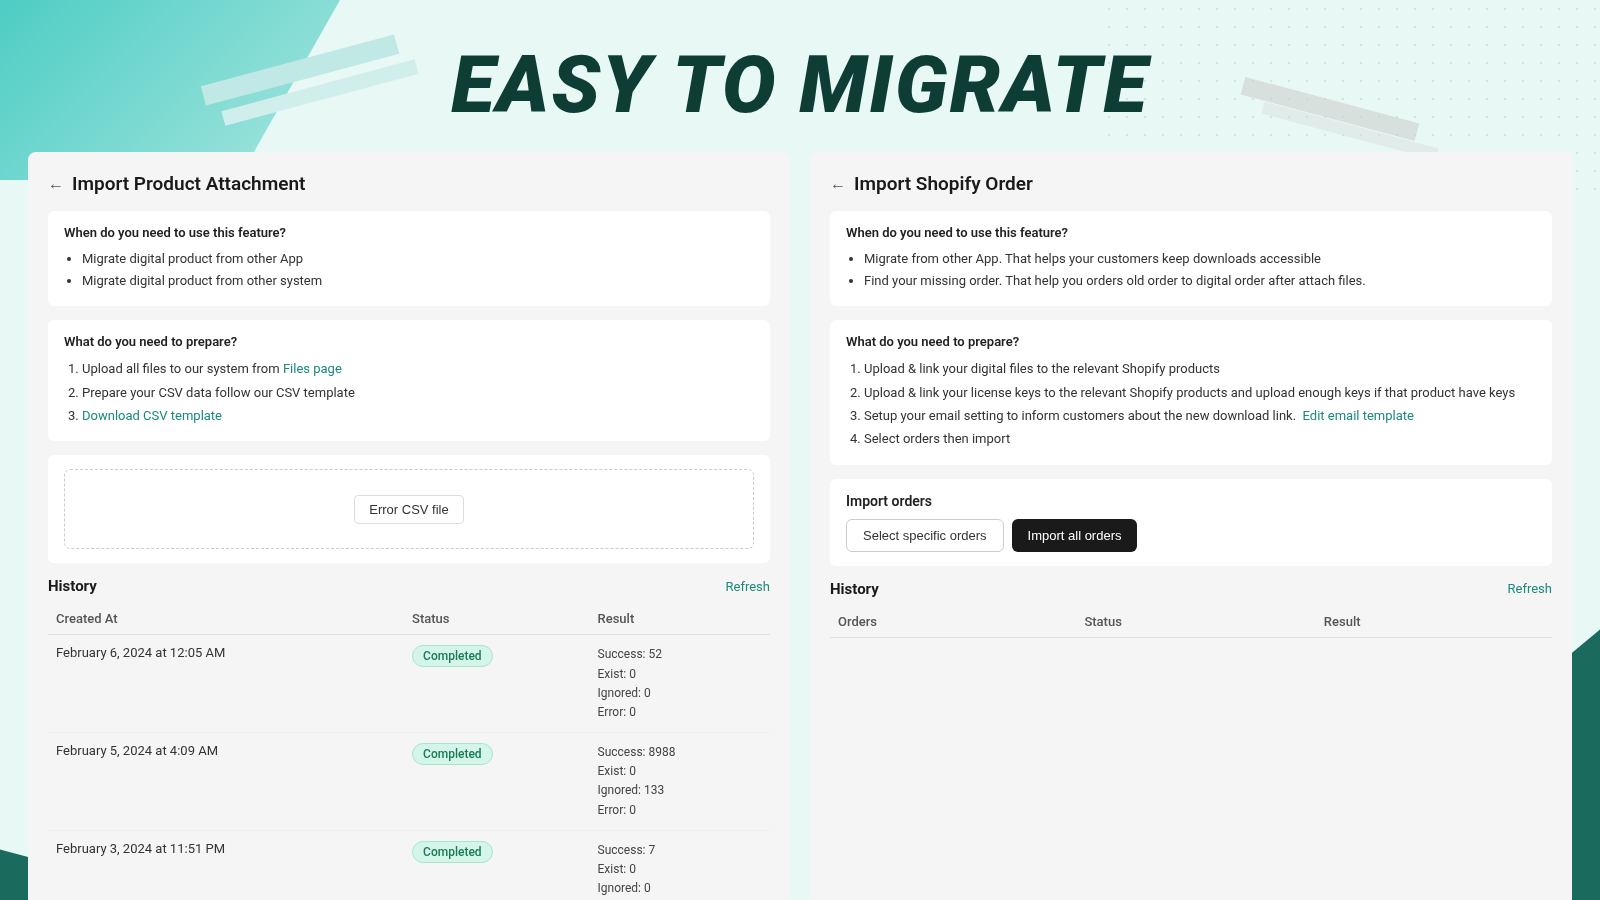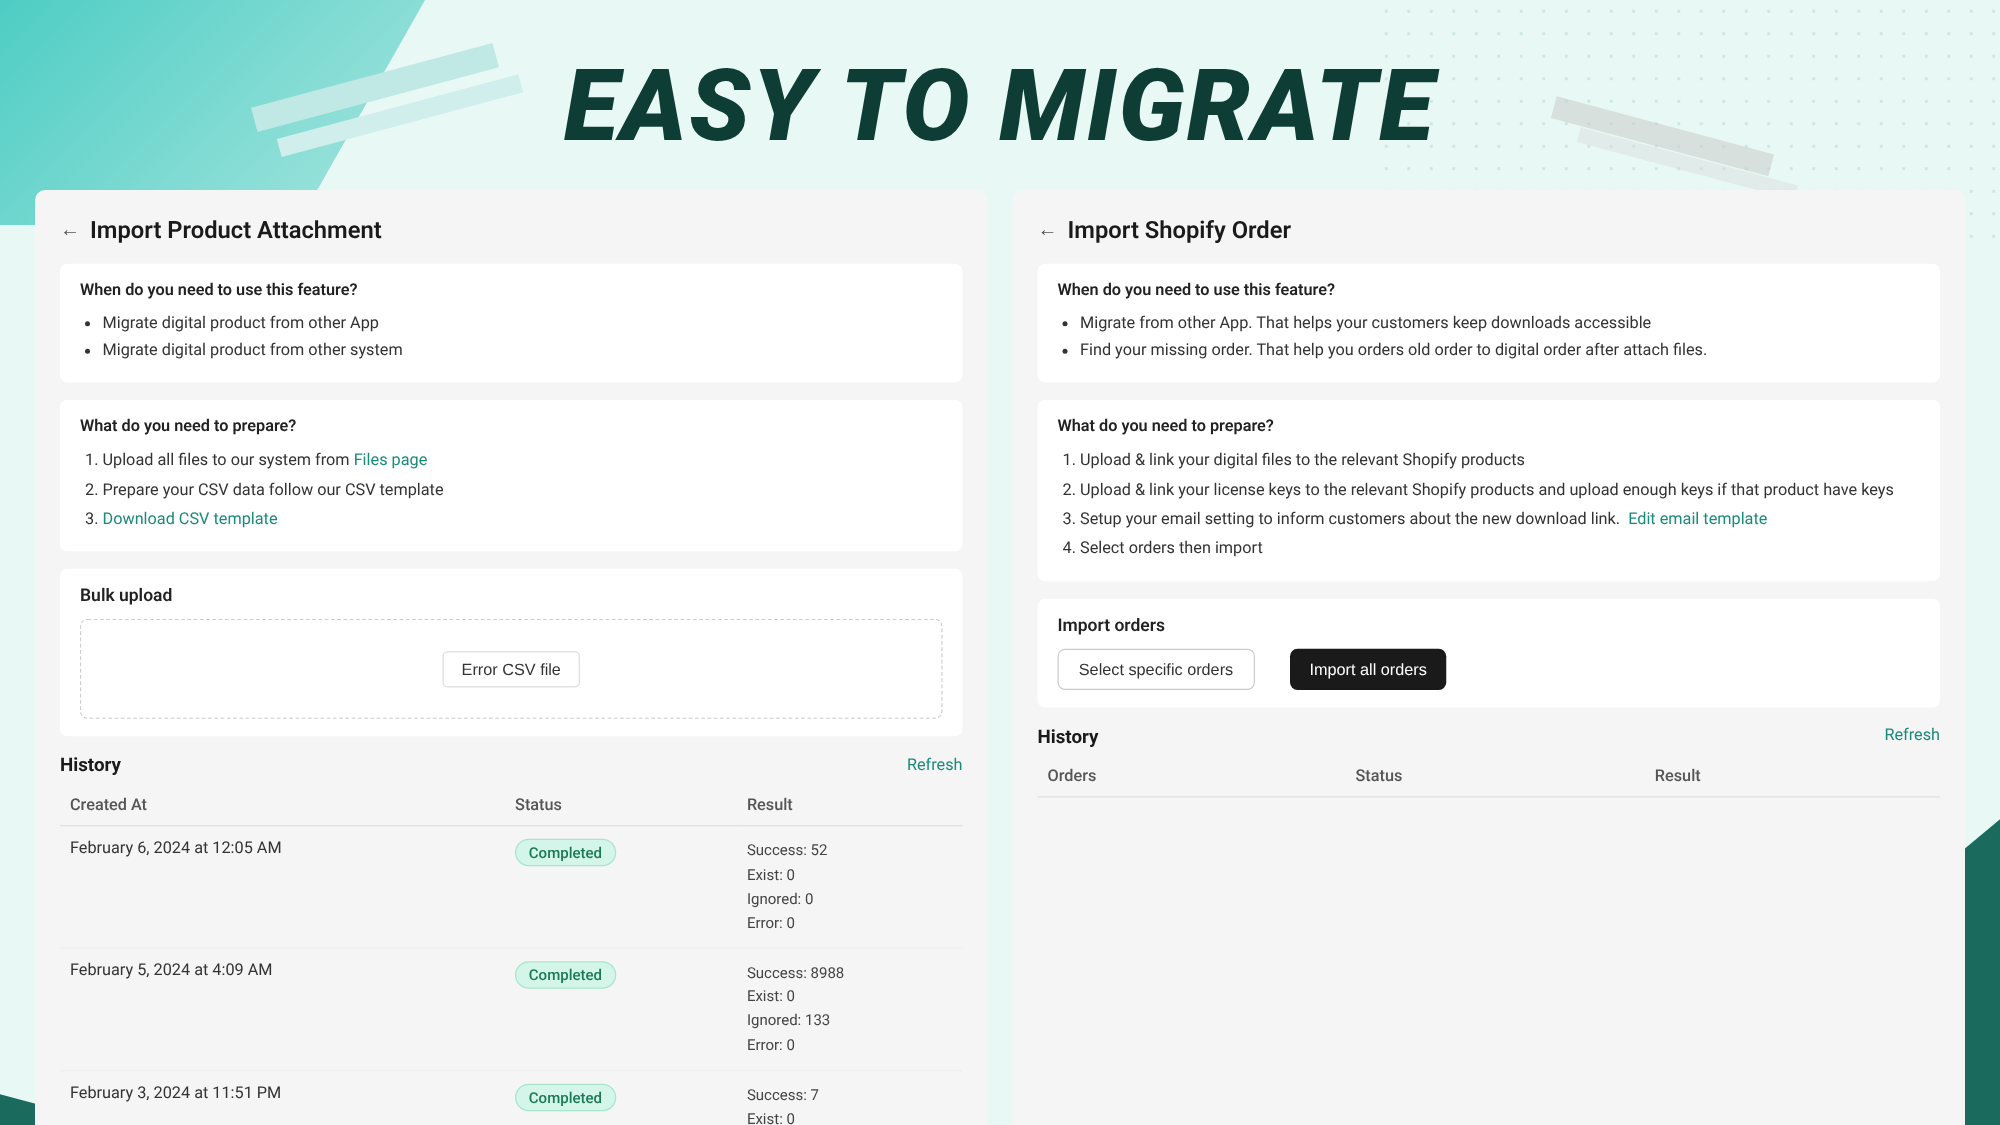--- a/index.html
+++ b/index.html
@@ -271,21 +271,21 @@
       margin-bottom: 14px;
     }
     .import-orders-title {
       font-size: 14px;
       font-weight: 600;
       margin-bottom: 10px;
       color: #222;
     }
     .import-btns {
       display: flex;
-      gap: 28px;
+      gap: 8px;
     }
     .btn-outline {
       background: #fff;
       border: 1px solid #ccc;
       border-radius: 6px;
       padding: 8px 16px;
       font-size: 13px;
       color: #333;
       cursor: pointer;
     }
@@ -338,21 +338,20 @@
     <div class="info-card">
       <h4>What do you need to prepare?</h4>
       <ol>
         <li>Upload all files to our system from <a class="link-teal" href="#">Files page</a></li>
         <li>Prepare your CSV data follow our CSV template</li>
         <li><a class="link-teal" href="#">Download CSV template</a></li>
       </ol>
     </div>
 
     <div class="bulk-upload-section">
-      <div class="bulk-upload-title">Bulk upload</div>
       <div class="upload-dropzone">
         <button class="upload-btn">Error CSV file</button>
       </div>
     </div>
 
     <div class="history-section">
       <div class="history-header">
         <span class="history-title">History</span>
         <a class="refresh-link" href="#">Refresh</a>
       </div>

